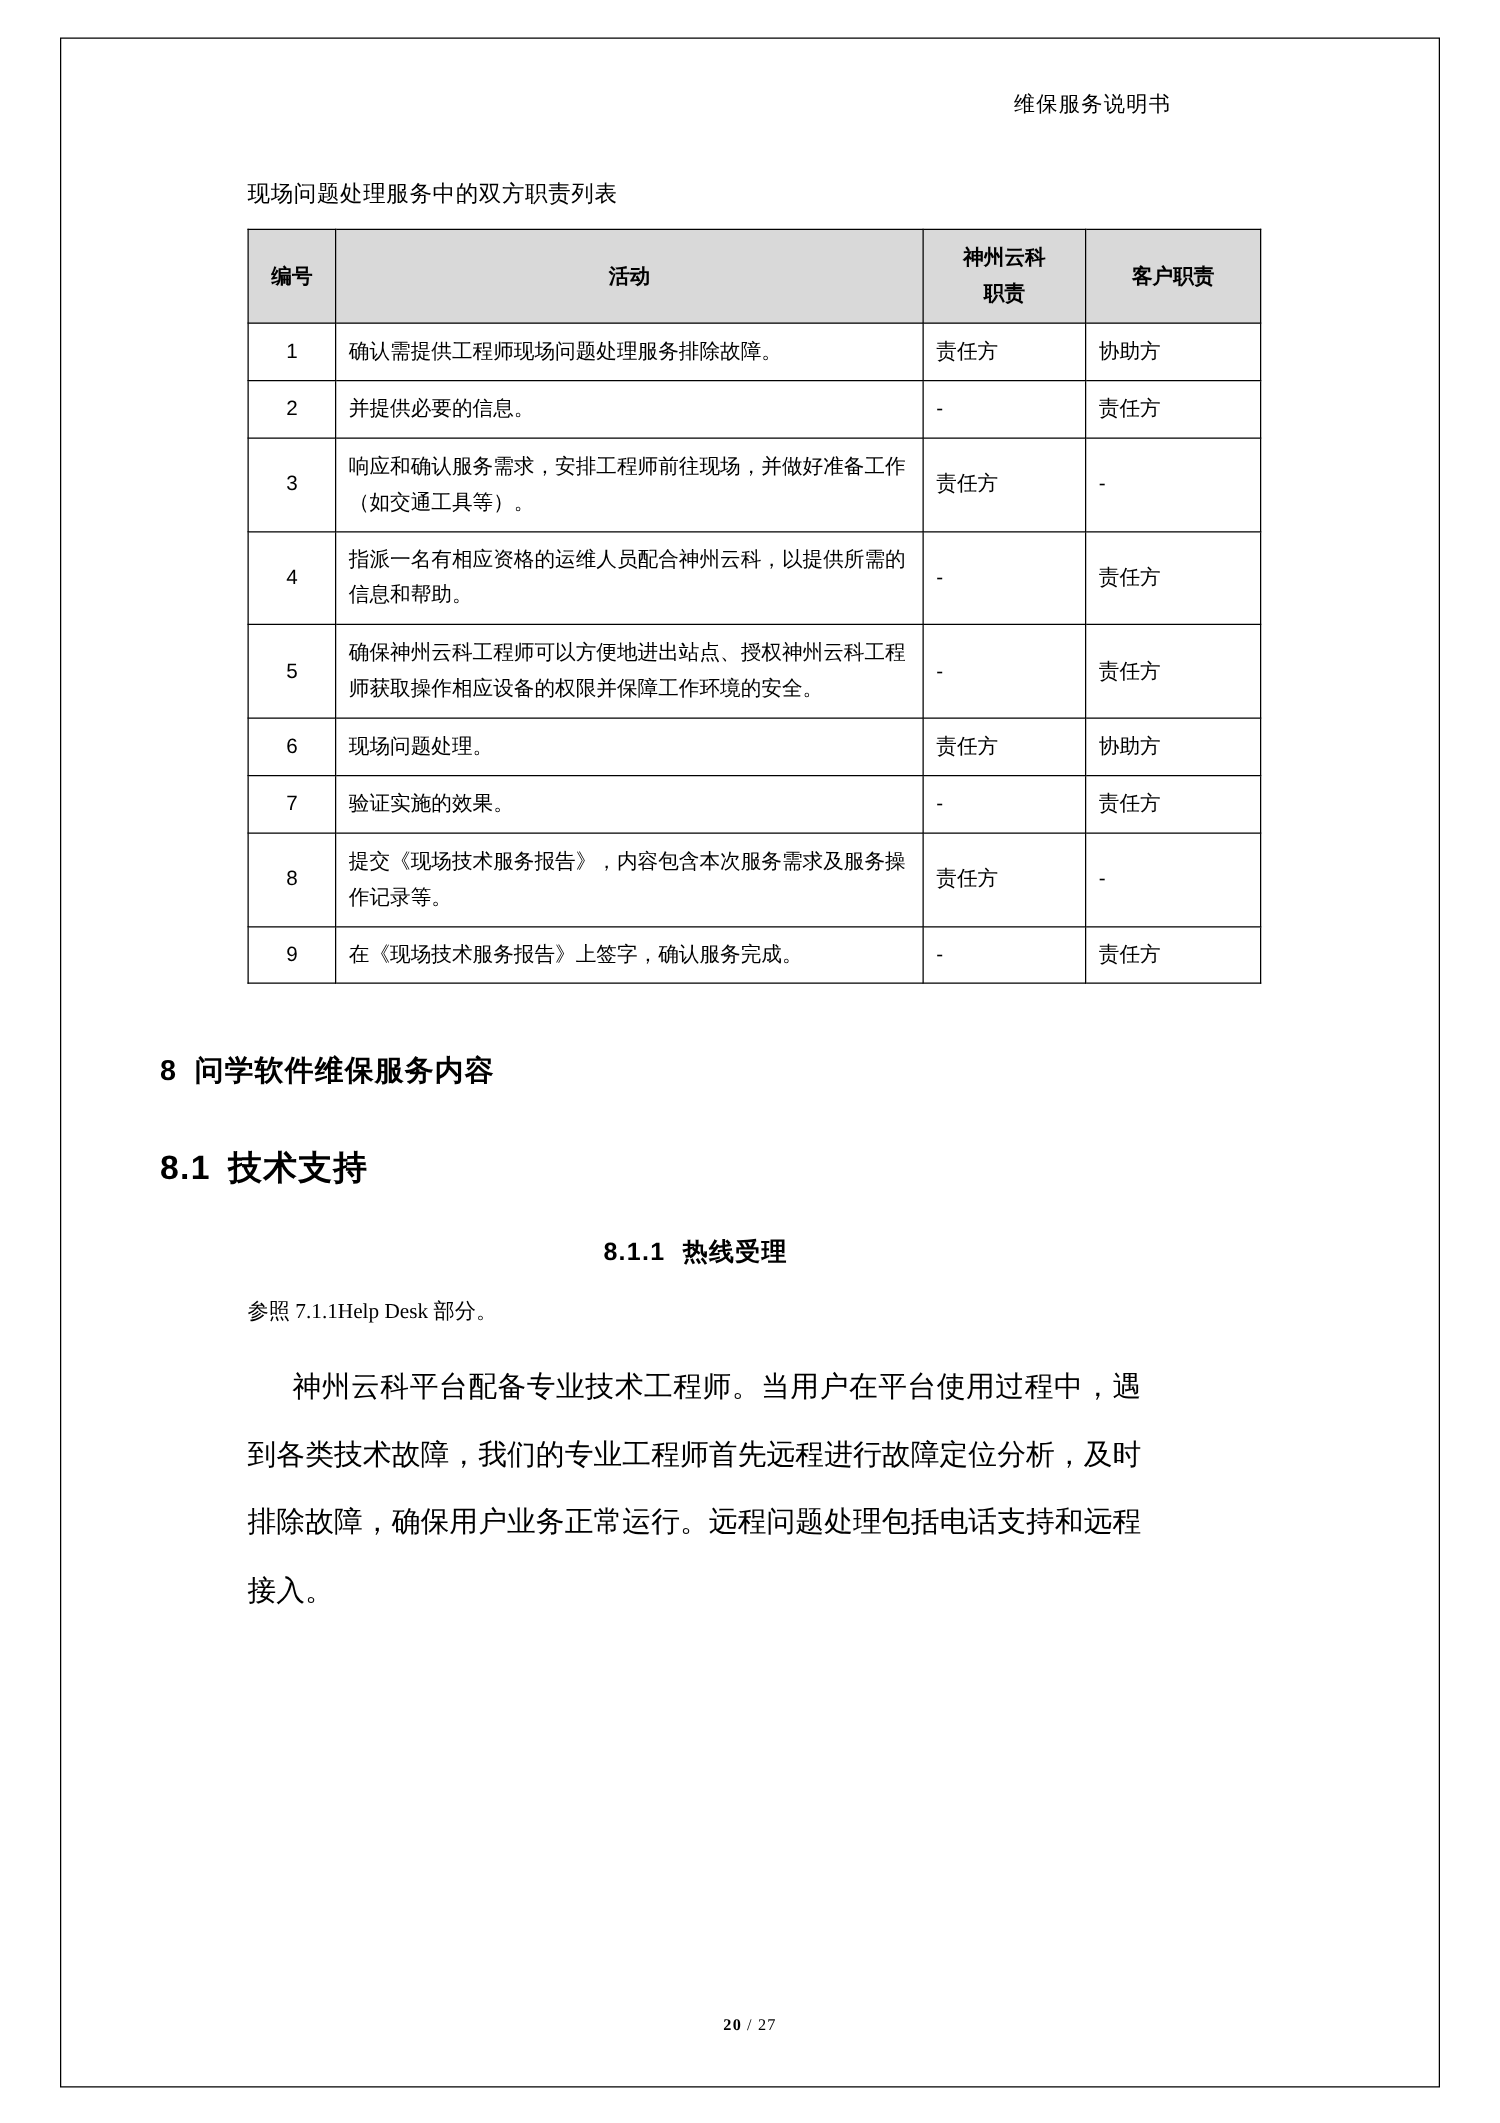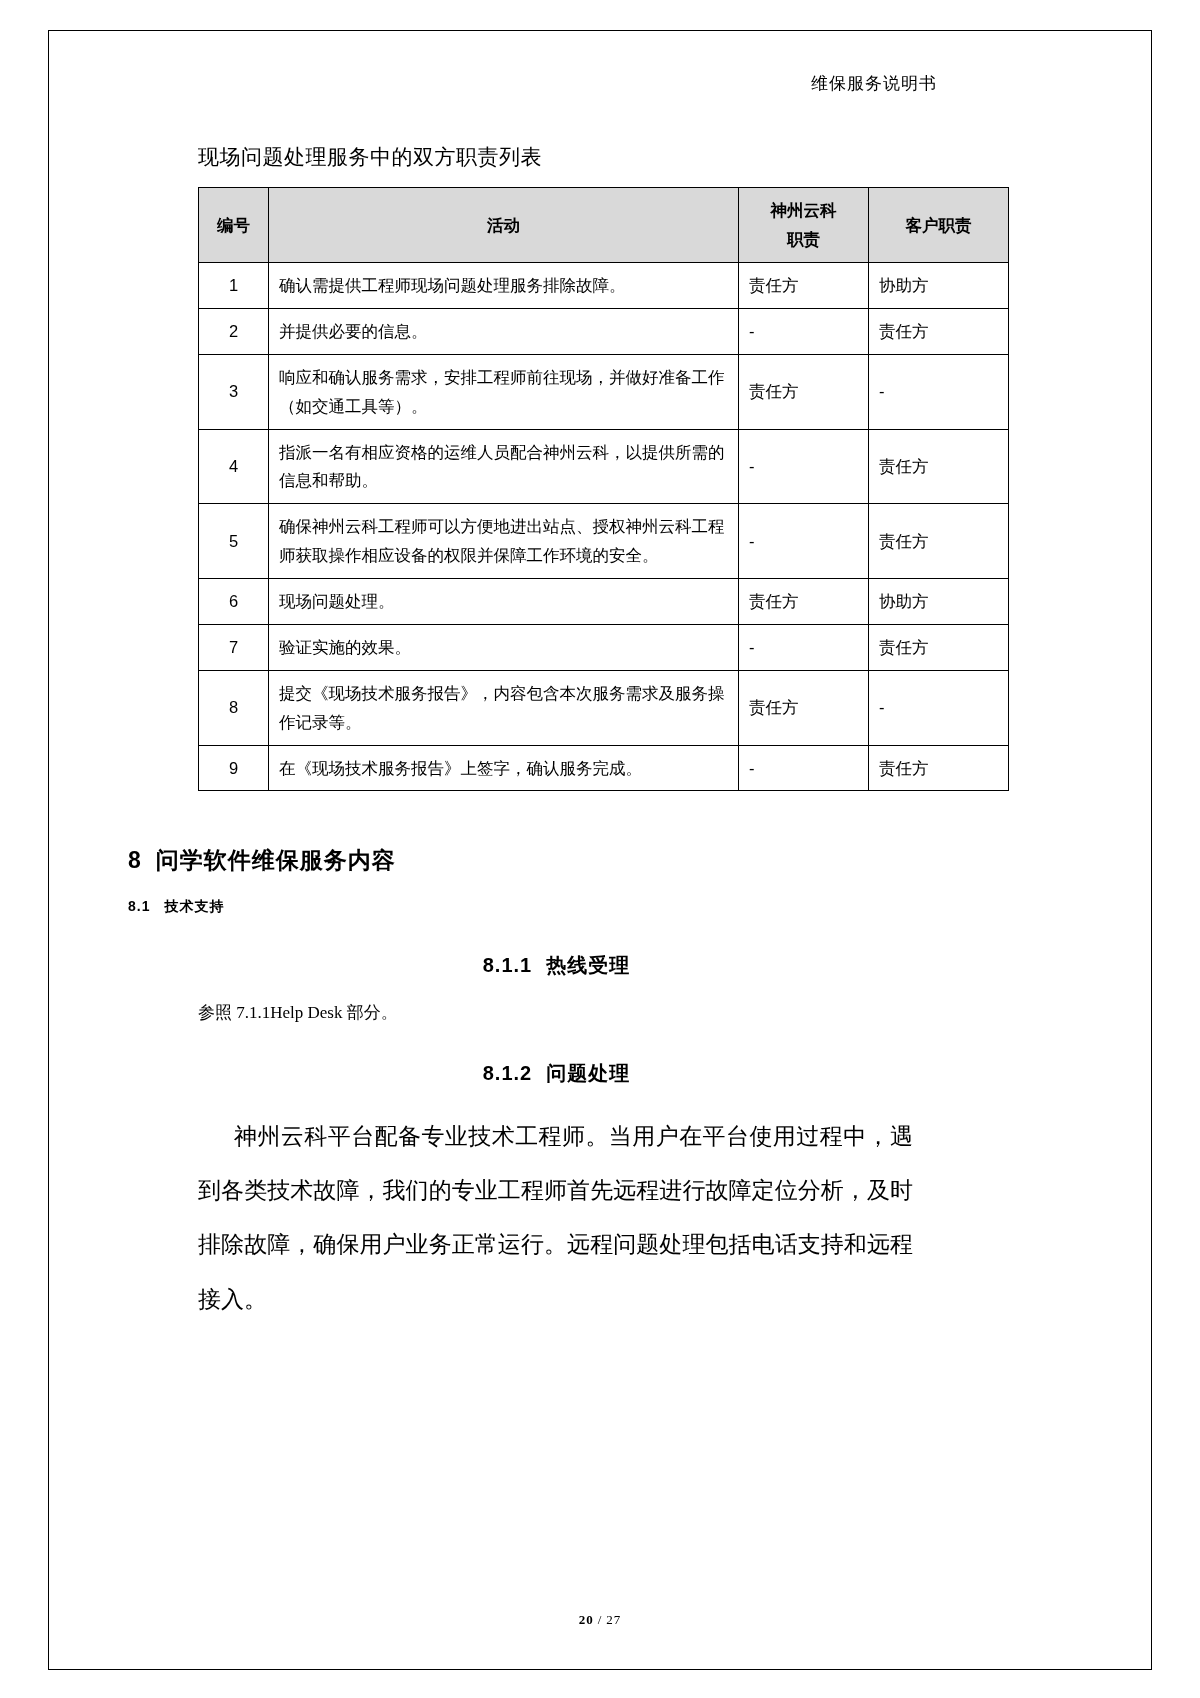--- a/index.html
+++ b/index.html
@@ -42,21 +42,21 @@
   .header-right {
     text-align: right;
     font-family: "Liberation Serif", serif;
     font-size: 17px;
     letter-spacing: 1px;
     color: #000;
     padding-right: 48px;
     margin-bottom: 48px;
   }
   .intro-line {
-    font-size: 21px;
+    font-size: 18px;
     margin-left: 92px;
     margin-bottom: 16px;
     letter-spacing: 0.5px;
   }
   table.resp {
     border-collapse: collapse;
     margin-left: 92px;
     width: 810px;
     table-layout: fixed;
   }
@@ -81,23 +81,23 @@
   td.act { text-align: left; }
   td.mid { }
 
   h2.sec {
     font-size: 23px;
     font-weight: bold;
     margin: 54px 0 0 22px;
     letter-spacing: 1px;
   }
   h3.sec {
-    font-size: 14px;
-    font-weight: bold;
-    margin: 22px 0 0 22px;
+    font-size: 27px;
+    font-weight: bold;
+    margin: 44px 0 0 22px;
     letter-spacing: 1px;
   }
   h4.sec {
     font-size: 20px;
     font-weight: bold;
     margin: 36px 0 0 22px;
     letter-spacing: 1px;
     text-align: center;
   }
   h2.sec .num, h3.sec .num, h4.sec .num {
@@ -228,23 +228,20 @@
     <h3 class="sec">
       <span class="num">8.1</span><span>技术支持</span>
     </h3>
 
     <h4 class="sec">
       <span class="num">8.1.1</span><span>热线受理</span>
     </h4>
 
     <p class="ref">参照 7.1.1Help Desk 部分。</p>
 
-    <h4 class="sec">
-      <span class="num">8.1.2</span><span>问题处理</span>
-    </h4>
 
 
     <p class="body">神州云科平台配备专业技术工程师。当用户在平台使用过程中，遇到各类技术故障，我们的专业工程师首先远程进行故障定位分析，及时排除故障，确保用户业务正常运行。远程问题处理包括电话支持和远程接入。</p>
 
   </div>
 
   <div class="footer">
     <span class="cur">20</span><span class="sep">/</span><span>27</span>
   </div>
 </div>

